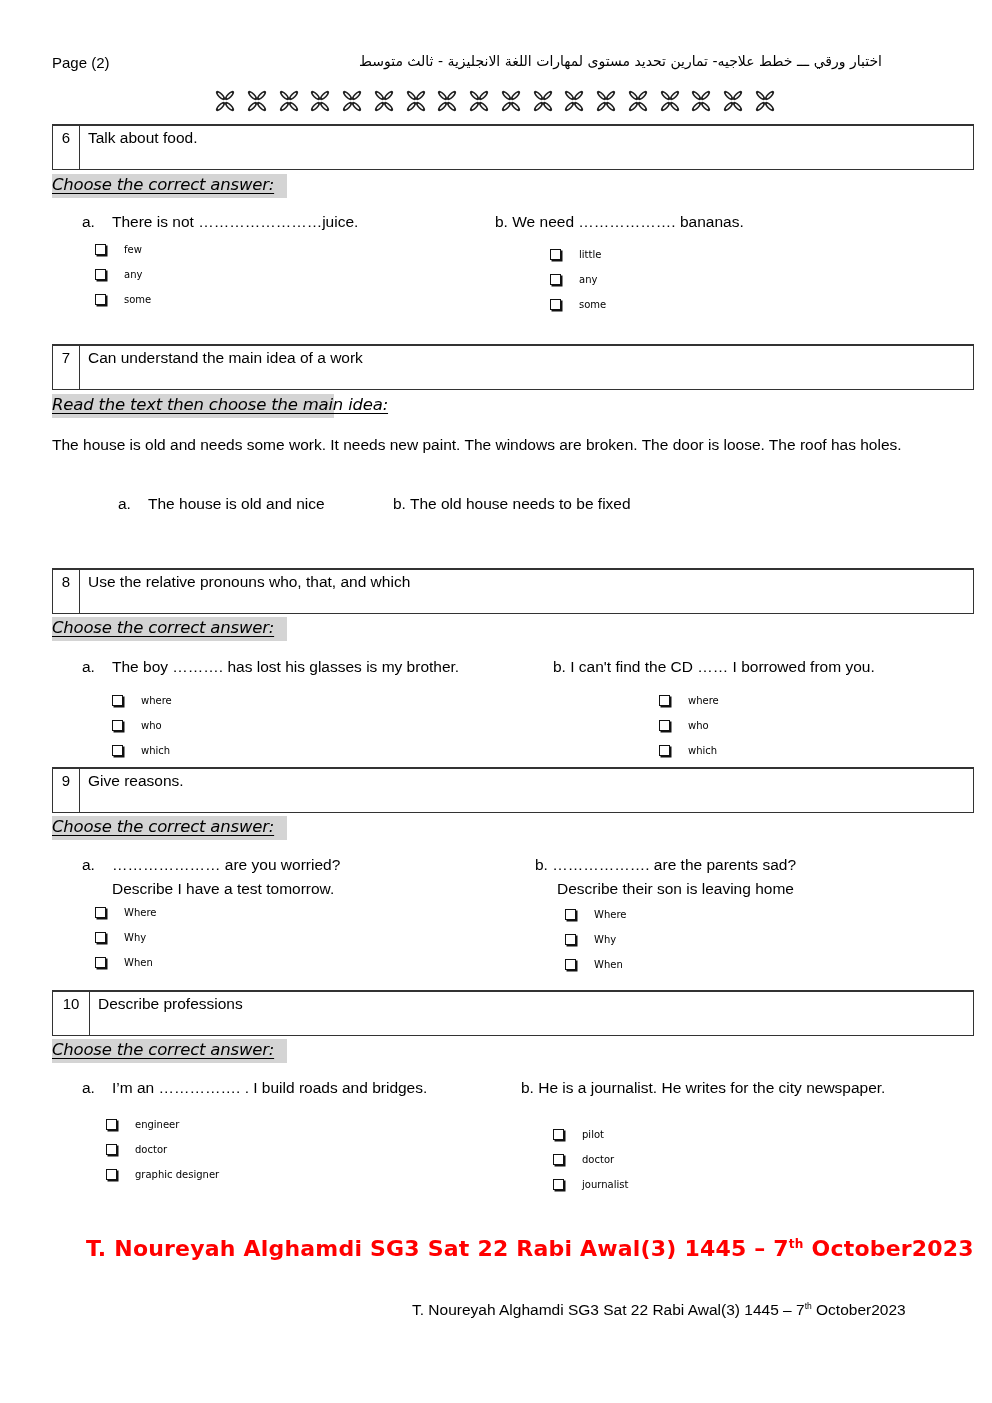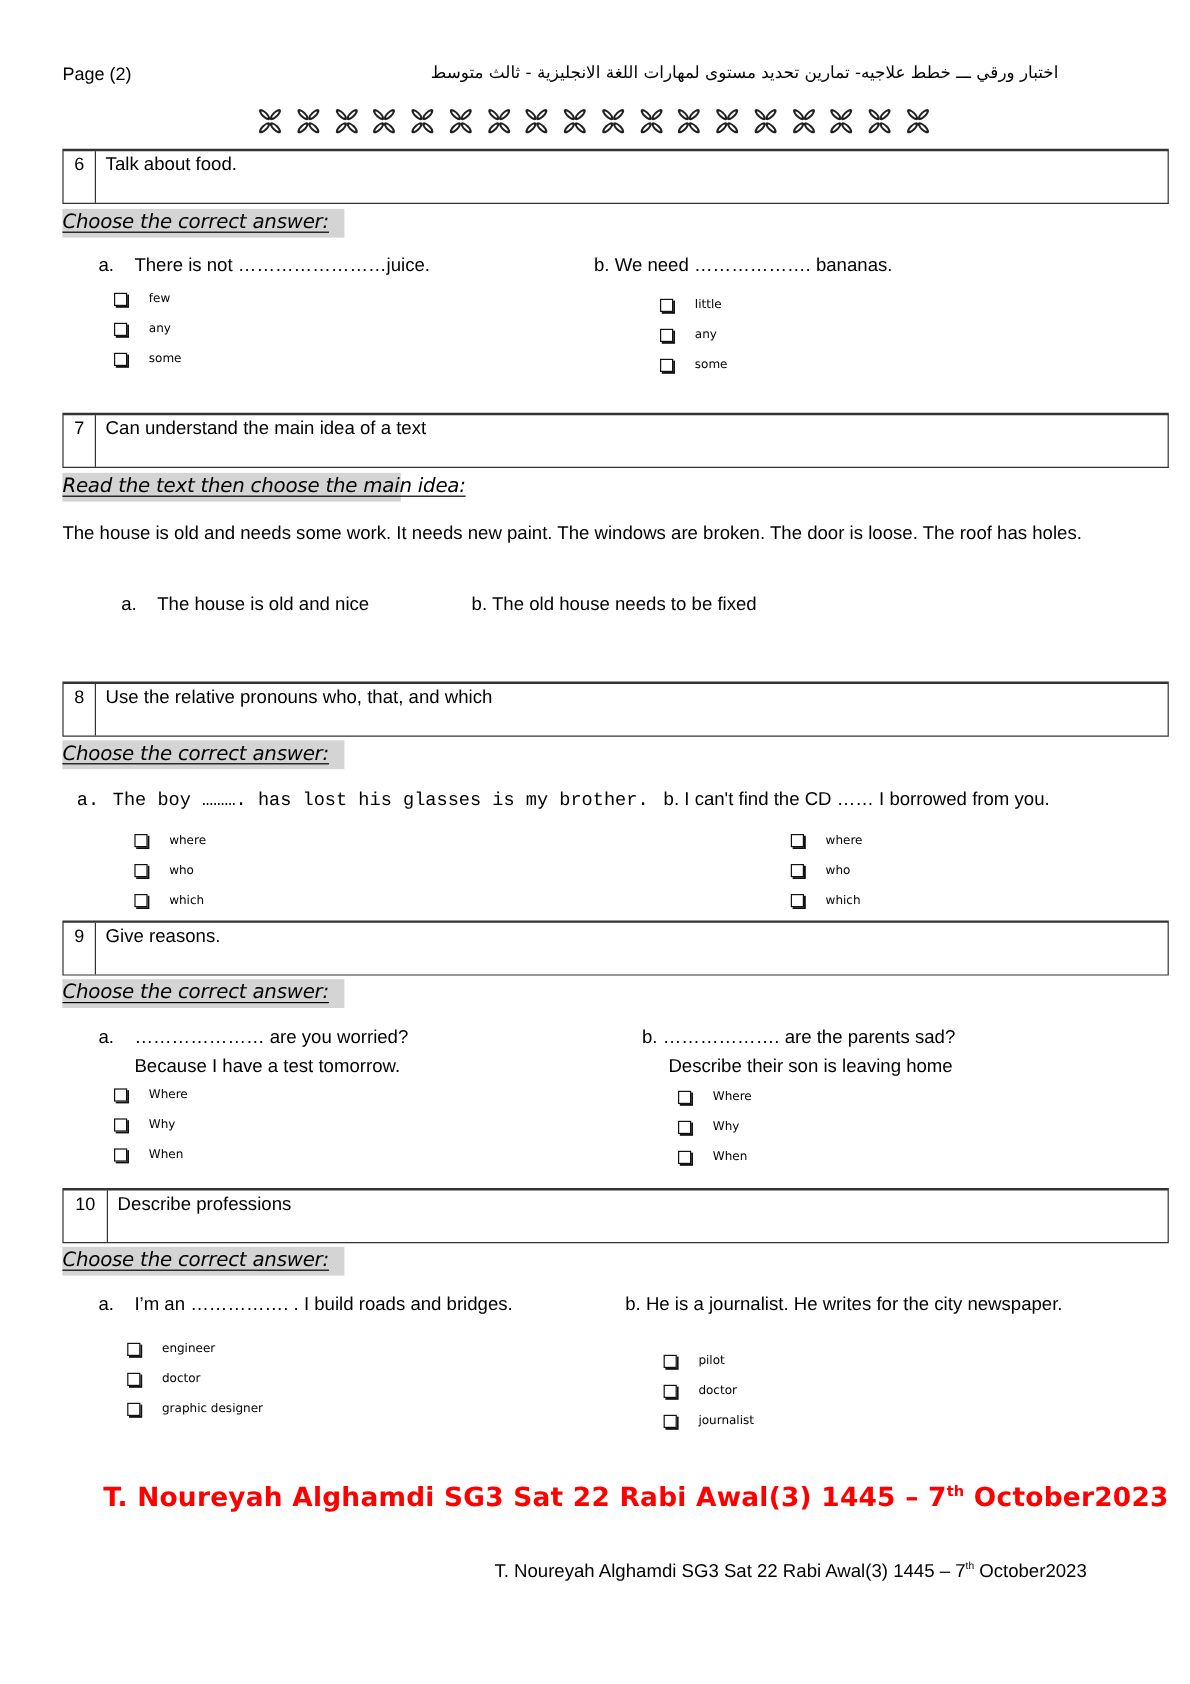--- a/index.html
+++ b/index.html
@@ -365,38 +365,38 @@
       <span>any</span>
     </div>
   <div class="opt">
       <span class="cb"></span>
       <span>some</span>
     </div>
 </div>
 
 <div class="abs obj-box" style="top:344px;">
   <div class="obj-num">7</div>
-  <div class="obj-text">Can understand the main idea of a text</div>
+  <div class="obj-text">Can understand the main idea of a work</div>
 </div>
 <div class="abs heading long" style="top:394px;">Read the text then choose the main idea:</div>
 <div class="abs paragraph">The house is old and needs some work. It needs new paint. The windows are broken. The door is loose. The roof has holes.</div>
-<div class="abs q" style="left:101px; top:495px;">
+<div class="abs q" style="left:118px; top:495px;">
   <span class="qlabel">a.</span><span>The house is old and nice</span>
 </div>
 <div class="abs q" style="left:393px; top:495px;">
   <span>b.</span> <span>The old house needs to be fixed</span>
 </div>
 
 <div class="abs obj-box" style="top:568px;">
   <div class="obj-num">8</div>
   <div class="obj-text">Use the relative pronouns who, that, and which</div>
 </div>
 <div class="abs heading" style="top:617px;">Choose the correct answer:</div>
 
-<div class="abs q" style="left:64px; top:658px;font-family:Liberation Mono, monospace;">
+<div class="abs q" style="left:82px; top:658px;">
   <span class="qlabel">a.</span><span>The boy ………. has lost his glasses is my brother.</span>
 </div>
 <div class="abs" style="left:112px; top:688px;">
   <div class="opt">
       <span class="cb"></span>
       <span>where</span>
     </div>
   <div class="opt">
       <span class="cb"></span>
       <span>who</span>
@@ -427,21 +427,21 @@
 
 <div class="abs obj-box" style="top:767px;">
   <div class="obj-num">9</div>
   <div class="obj-text">Give reasons.</div>
 </div>
 <div class="abs heading" style="top:816px;">Choose the correct answer:</div>
 
 <div class="abs q" style="left:82px; top:856px;">
   <span class="qlabel">a.</span><span>………………… are you worried?</span>
 </div>
-<div class="abs q" style="left:112px; top:880px;">Because I have a test tomorrow.</div>
+<div class="abs q" style="left:112px; top:880px;">Describe I have a test tomorrow.</div>
 <div class="abs" style="left:95px; top:900px;">
   <div class="opt">
       <span class="cb"></span>
       <span>Where</span>
     </div>
   <div class="opt">
       <span class="cb"></span>
       <span>Why</span>
     </div>
   <div class="opt">

